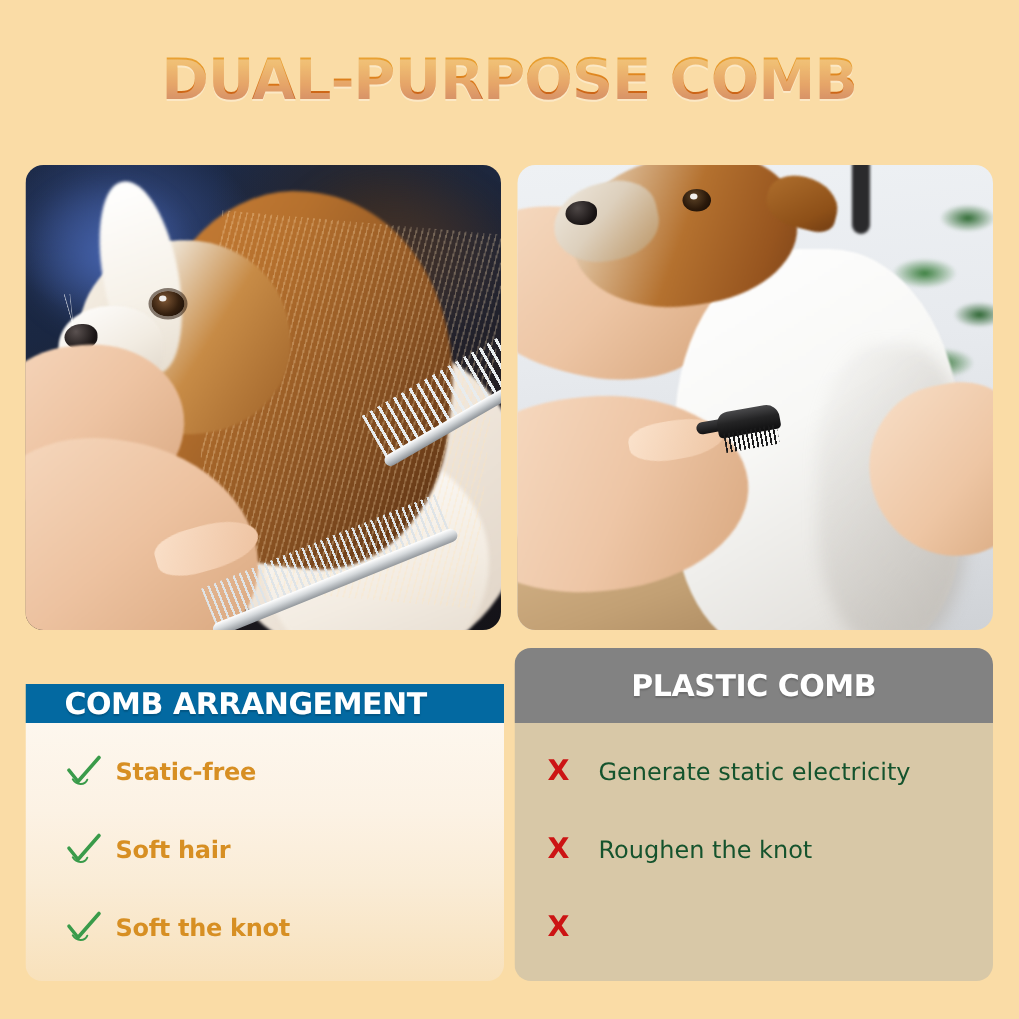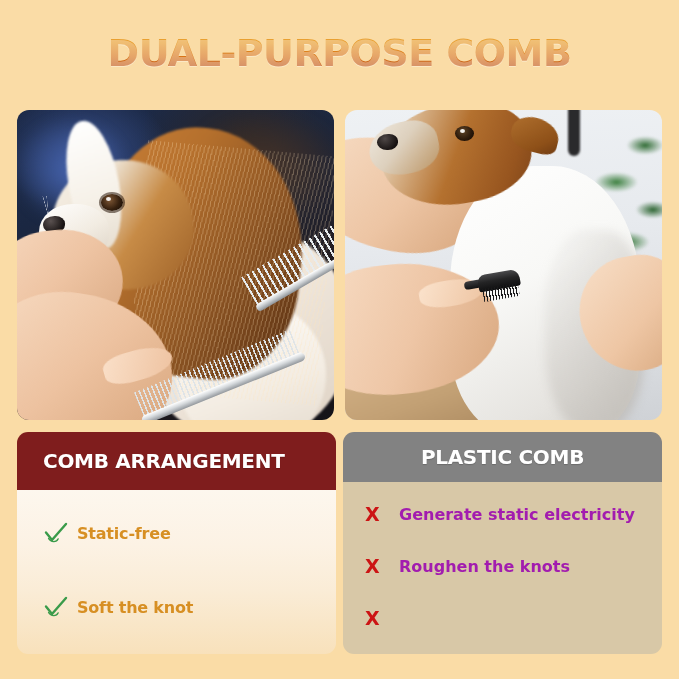--- a/index.html
+++ b/index.html
@@ -366,21 +366,21 @@
     font-family: "DejaVu Sans", sans-serif;
     font-weight: bold;
     font-size: 20px;
     letter-spacing: -0.3px;
     color: #ffffff;
     text-shadow: 0 1px 1px rgba(0,0,0,0.18);
     width: 100%;
   }
 
   
-  .card-pro .card-head { background: #7f1d1d; padding-left: 26px; }
+  .card-pro .card-head { background: #0369a1; padding-left: 26px; margin-top: 24px; }
   .card-pro .card-head .head-text { text-align: left; }
   .card-pro .card-body {
     flex: 1;
     background: linear-gradient(180deg, #fdf7ee 0%, #fcf2e4 34%, #faecd6 62%, #f8e1bb 100%);
     display: flex;
     flex-direction: column;
     justify-content: space-around;
     padding: 6px 0 10px 0;
     box-sizing: border-box;
   }
@@ -415,22 +415,22 @@
     flex: 1;
     background: #d8c8a7;
     display: flex;
     flex-direction: column;
     justify-content: space-around;
     padding: 6px 0 10px 0;
     box-sizing: border-box;
   }
   .card-con .row { padding-left: 22px; }
   .card-con .row .label {
-    font-weight: bold;
-    color: #a21caf;
+    font-weight: normal;
+    color: #14532d;
     font-size: 16px;
   }
   .x-mark {
     font-family: "DejaVu Sans", sans-serif;
     font-weight: bold;
     font-size: 19px;
     color: #cc1414;
     line-height: 1;
   }
   .check-icon { display: block; }
@@ -507,20 +507,29 @@
         <div class="row">
           <span class="mark">
             <svg class="check-icon" width="26" height="24" viewBox="0 0 26 24" fill="none" aria-hidden="true">
               <path d="M3 11.5 L9 19 L23 3" stroke="#3a9b4a" stroke-width="2.4" stroke-linecap="round" stroke-linejoin="round" fill="none"></path>
               <path d="M5.5 17.5 C8 21.6 13.5 21.8 15.2 17.8" stroke="#3a9b4a" stroke-width="1.3" stroke-linecap="round" fill="none"></path>
             </svg>
           </span>
           <span class="label">Static-free</span>
         </div>
 
+        <div class="row">
+          <span class="mark">
+            <svg class="check-icon" width="26" height="24" viewBox="0 0 26 24" fill="none" aria-hidden="true">
+              <path d="M3 11.5 L9 19 L23 3" stroke="#3a9b4a" stroke-width="2.4" stroke-linecap="round" stroke-linejoin="round" fill="none"></path>
+              <path d="M5.5 17.5 C8 21.6 13.5 21.8 15.2 17.8" stroke="#3a9b4a" stroke-width="1.3" stroke-linecap="round" fill="none"></path>
+            </svg>
+          </span>
+          <span class="label">Soft hair</span>
+        </div>
 
         <div class="row">
           <span class="mark">
             <svg class="check-icon" width="26" height="24" viewBox="0 0 26 24" fill="none" aria-hidden="true">
               <path d="M3 11.5 L9 19 L23 3" stroke="#3a9b4a" stroke-width="2.4" stroke-linecap="round" stroke-linejoin="round" fill="none"></path>
               <path d="M5.5 17.5 C8 21.6 13.5 21.8 15.2 17.8" stroke="#3a9b4a" stroke-width="1.3" stroke-linecap="round" fill="none"></path>
             </svg>
           </span>
           <span class="label">Soft the knot</span>
         </div>
@@ -538,21 +547,21 @@
           <span class="mark">
             <span class="x-mark">X</span>
           </span>
           <span class="label">Generate static electricity</span>
         </div>
 
         <div class="row">
           <span class="mark">
             <span class="x-mark">X</span>
           </span>
-          <span class="label">Roughen the knots</span>
+          <span class="label">Roughen the knot</span>
         </div>
 
         <div class="row">
           <span class="mark">
             <span class="x-mark">X</span>
           </span>
         </div>
 
       </div>
     </div>

